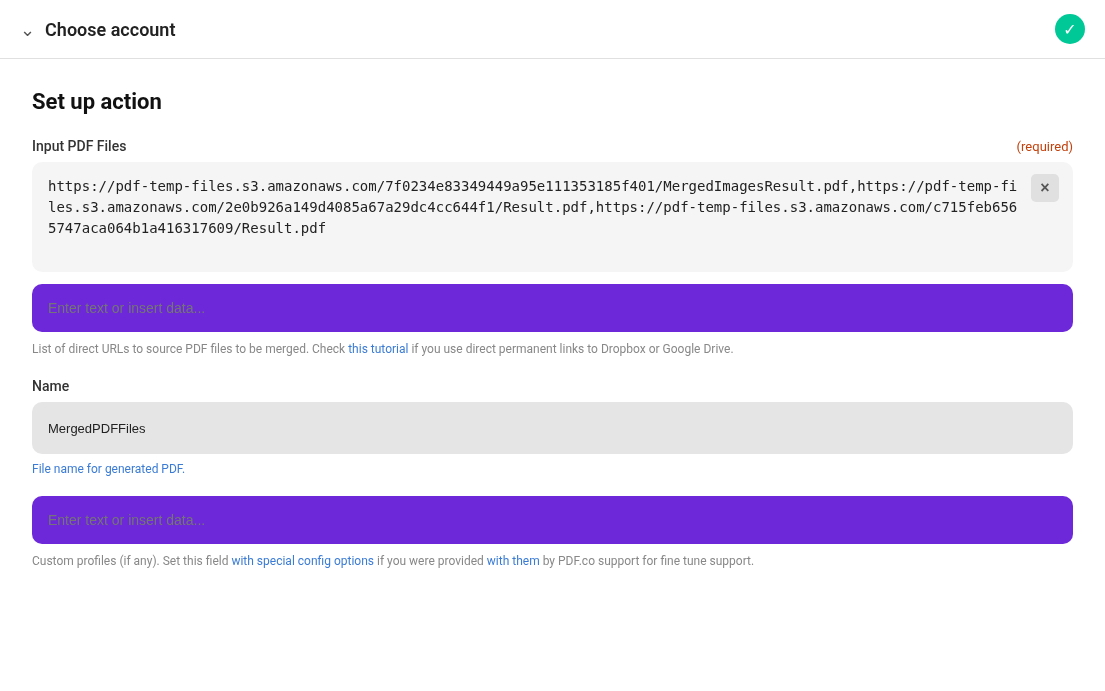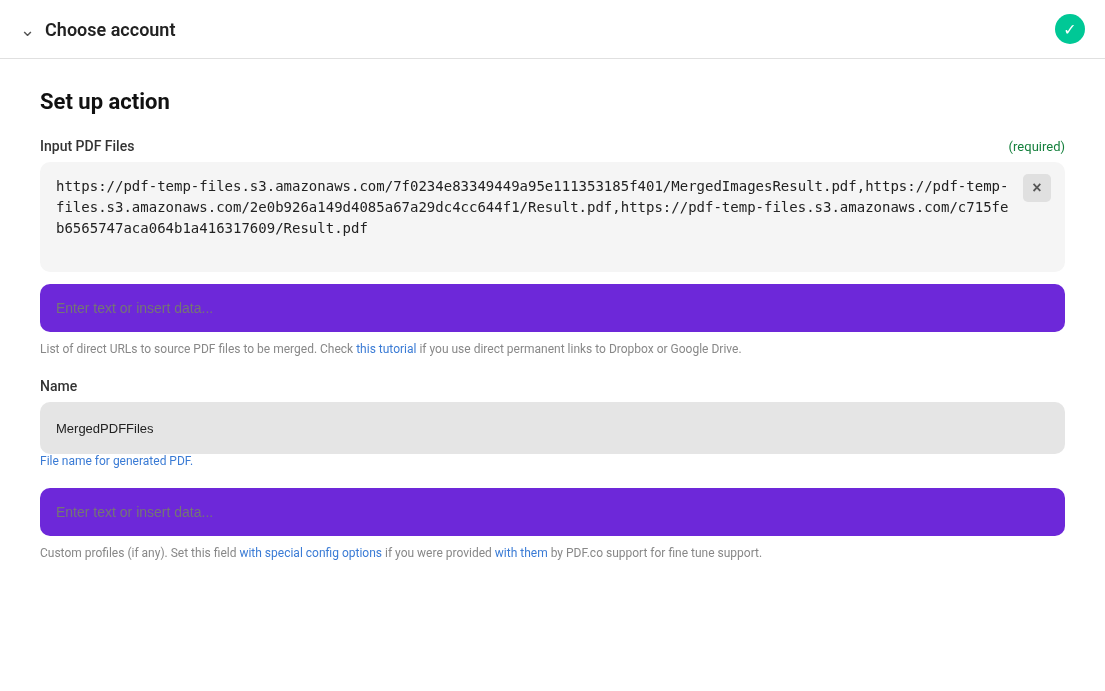--- a/index.html
+++ b/index.html
@@ -49,21 +49,21 @@
       background: #00c896;
       border-radius: 50%;
       display: flex;
       align-items: center;
       justify-content: center;
       color: white;
       font-size: 16px;
     }
 
     .main-content {
-      padding: 30px 40px;
+      padding: 30px 32px;
     }
 
     .section-title {
       font-size: 22px;
       font-weight: 700;
       color: #111;
       margin-bottom: 24px;
     }
 
     .field-group {
@@ -79,21 +79,21 @@
     }
 
     .field-label-text {
       font-size: 14px;
       font-weight: 500;
       color: #333;
     }
 
     .required-badge {
       font-size: 13px;
-      color: #15803d;
+      color: #c2410c;
     }
 
     .input-area-wrapper {
       position: relative;
     }
 
     .input-area {
       width: 100%;
       background: #f5f5f5;
       border: none;
@@ -162,21 +162,21 @@
       font-size: 13px;
       color: #222;
       font-weight: 500;
       outline: none;
       height: 52px;
     }
 
     .file-hint {
       font-size: 12px;
       color: #3a7bd5;
-      margin-top: 0;
+      margin-top: 8px;
     }
   </style>
 </head>
 <body>
 
 <div class="header">
   <div class="header-left">
     <span class="chevron-icon">⌄</span>
     <span class="header-title">Choose account</span>
   </div>

